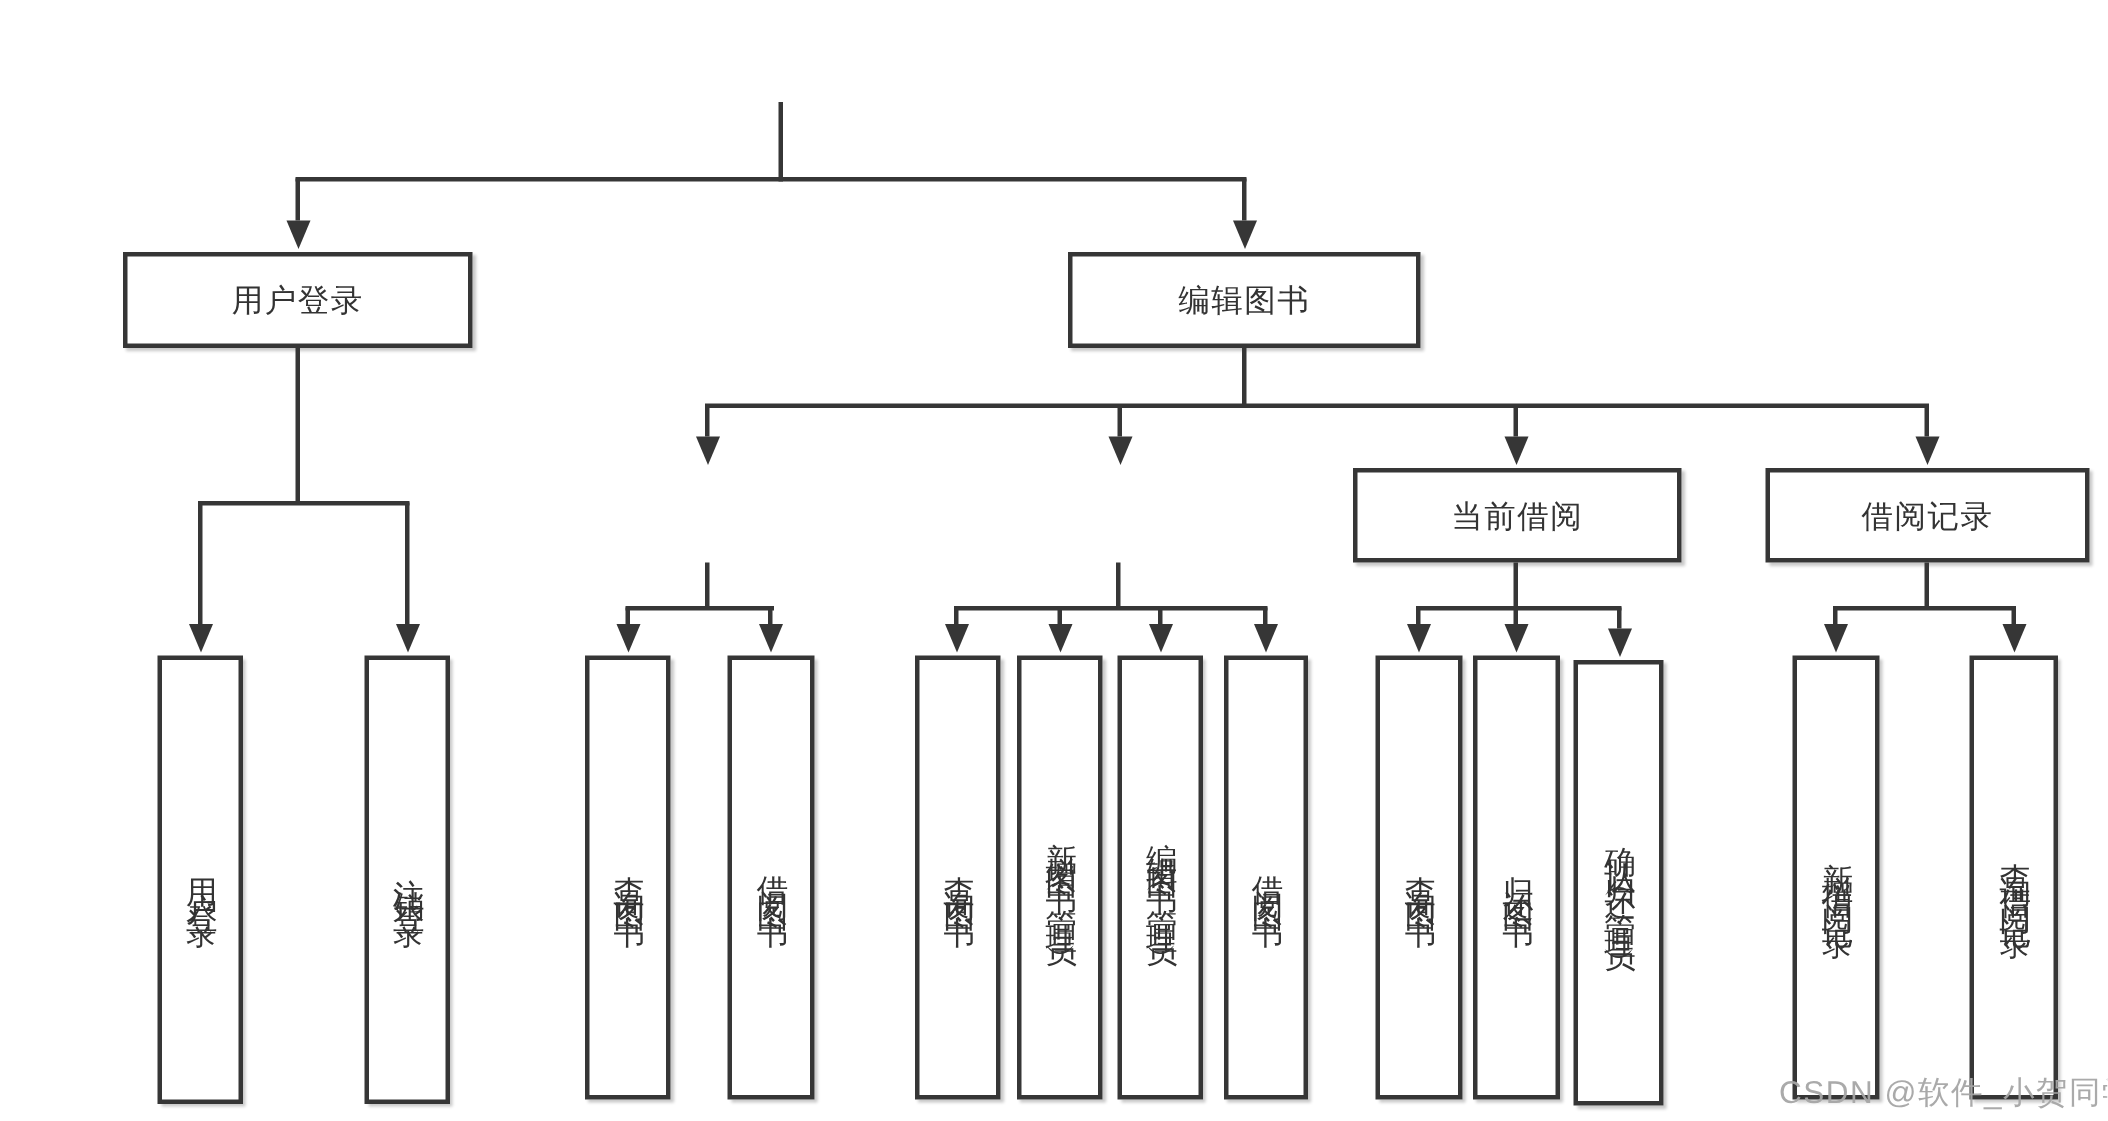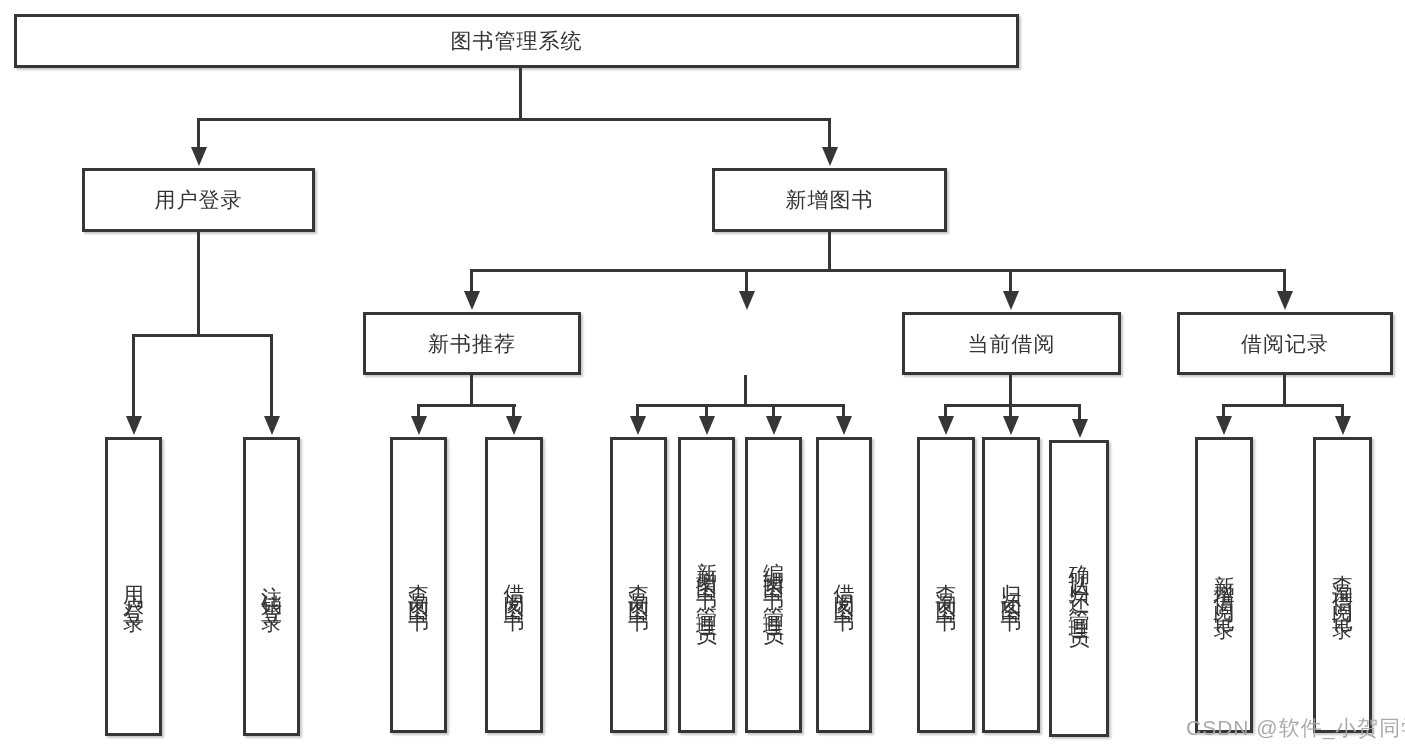--- a/index.html
+++ b/index.html
@@ -31,35 +31,29 @@
   .watermark {
     position:absolute; left:1186px; top:714px; font-size:21px;
     color:var(--wm); letter-spacing:1px; white-space:nowrap; opacity:0.95;
   }
 </style>
 </head>
 <body>
 
 <div class="canvas">
 
-  <div class="box" style="left:14px;top:14px;width:1005px;height:54px">
-    <span class="lbl">图书管理系统</span>
-  </div>
 
   <div class="box" style="left:82px;top:168px;width:233px;height:64px">
     <span class="lbl">用户登录</span>
   </div>
 
   <div class="box" style="left:712px;top:168px;width:235px;height:64px">
-    <span class="lbl">新增图书</span>
+    <span class="lbl">编辑图书</span>
   </div>
 
-  <div class="box" style="left:363px;top:312px;width:218px;height:63px">
-    <span class="lbl">新书推荐</span>
-  </div>
 
 
   <div class="box" style="left:902px;top:312px;width:219px;height:63px">
     <span class="lbl">当前借阅</span>
   </div>
 
   <div class="box" style="left:1177px;top:312px;width:216px;height:63px">
     <span class="lbl">借阅记录</span>
   </div>
 

